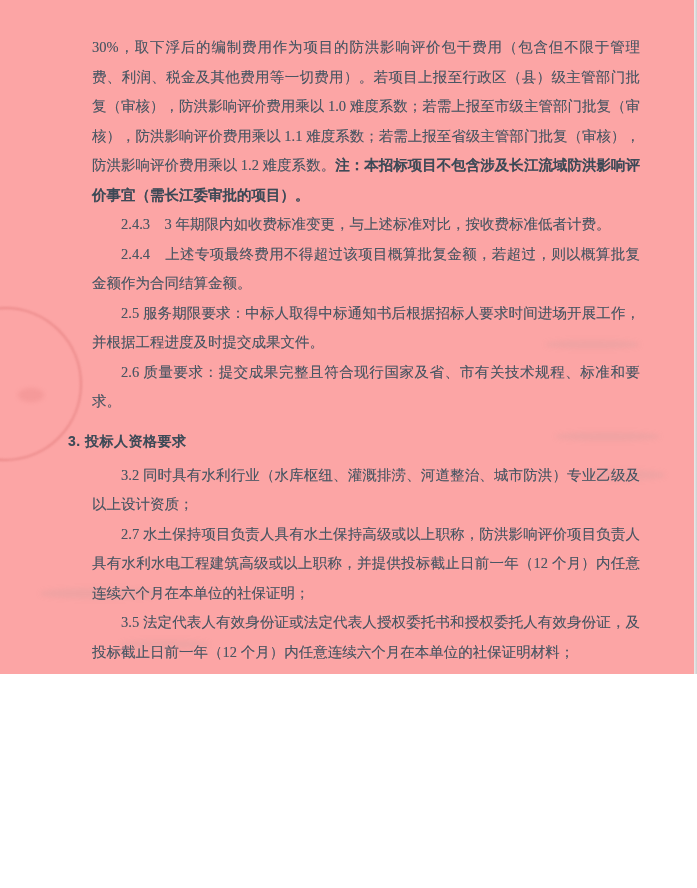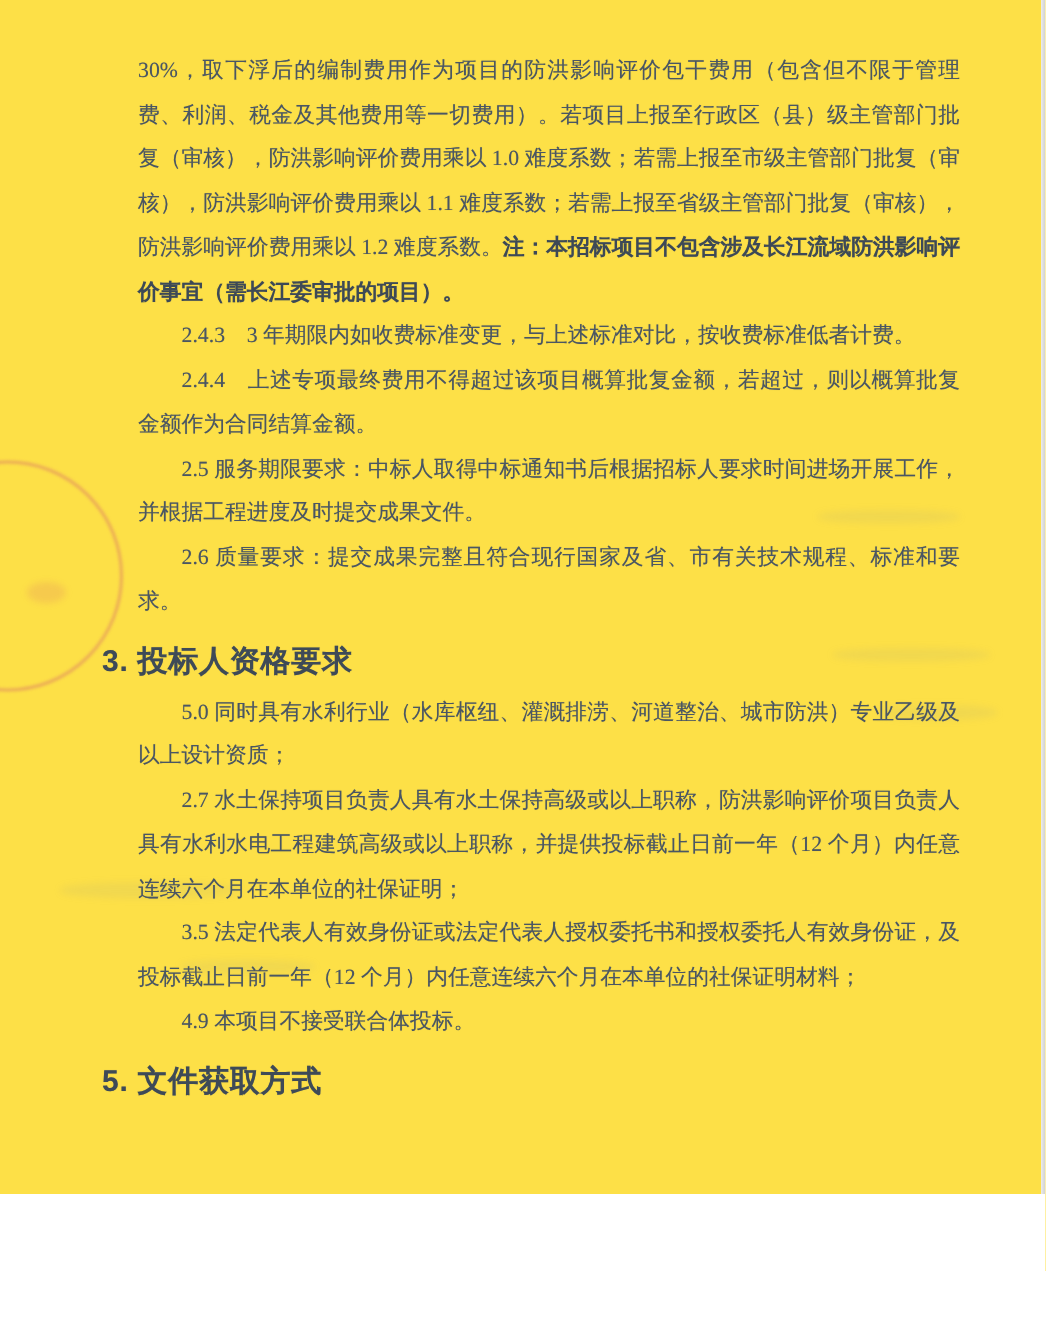--- a/index.html
+++ b/index.html
@@ -3,22 +3,22 @@
 <meta charset="utf-8">
 <style>
   html, body {
     margin: 0;
     padding: 0;
     background: #ffffff;
   }
   .page {
     position: relative;
     width: 697px;
-    height: 796px;
-    background: #fde047;
+    height: 674px;
+    background: #fca5a5;
     overflow: hidden;
     font-family: "Liberation Serif", "DejaVu Serif", serif;
   }
   
   .edge-line {
     position: absolute;
     top: 0;
     right: 0;
     width: 3px;
     height: 100%;
@@ -78,21 +78,21 @@
   }
   .para.no-indent {
     text-indent: 0;
   }
   .bold-note {
     font-weight: bold;
     color: #3d4956;
   }
   .heading {
     margin: 9px 0 5px 0;
-    font-size: 20px;
+    font-size: 14px;
     font-weight: bold;
     color: #3e4a57;
     letter-spacing: 0.5px;
     text-indent: 0;
     line-height: 30px;
     font-family: "Liberation Sans", "DejaVu Sans", sans-serif;
   }
 </style>
 </head>
 <body>
@@ -111,21 +111,21 @@
 
     <p class="para no-indent"><span>30%，取下浮后的编制费用作为项目的防洪影响评价包干费用（包含但不限于管理费、利润、税金及其他费用等一切费用）。若项目上报至行政区（县）级主管部门批复（审核），防洪影响评价费用乘以 1.0 难度系数；若需上报至市级主管部门批复（审核），防洪影响评价费用乘以 1.1 难度系数；若需上报至省级主管部门批复（审核），防洪影响评价费用乘以 1.2 难度系数。</span><span class="bold-note">注：本招标项目不包含涉及长江流域防洪影响评价事宜（需长江委审批的项目）。</span></p>
 
     <p class="para">2.4.3　3 年期限内如收费标准变更，与上述标准对比，按收费标准低者计费。</p>
     <p class="para">2.4.4　上述专项最终费用不得超过该项目概算批复金额，若超过，则以概算批复金额作为合同结算金额。</p>
     <p class="para">2.5 服务期限要求：中标人取得中标通知书后根据招标人要求时间进场开展工作，并根据工程进度及时提交成果文件。</p>
     <p class="para">2.6 质量要求：提交成果完整且符合现行国家及省、市有关技术规程、标准和要求。</p>
 
     <h3 class="heading">3. 投标人资格要求</h3>
 
-    <p class="para">5.0 同时具有水利行业（水库枢纽、灌溉排涝、河道整治、城市防洪）专业乙级及以上设计资质；</p>
+    <p class="para">3.2 同时具有水利行业（水库枢纽、灌溉排涝、河道整治、城市防洪）专业乙级及以上设计资质；</p>
     <p class="para">2.7 水土保持项目负责人具有水土保持高级或以上职称，防洪影响评价项目负责人具有水利水电工程建筑高级或以上职称，并提供投标截止日前一年（12 个月）内任意连续六个月在本单位的社保证明；</p>
     <p class="para">3.5 法定代表人有效身份证或法定代表人授权委托书和授权委托人有效身份证，及投标截止日前一年（12 个月）内任意连续六个月在本单位的社保证明材料；</p>
     <p class="para">4.9 本项目不接受联合体投标。</p>
 
     <h3 class="heading">5. 文件获取方式</h3>
 
   </div>
 
   <div class="edge-line"></div>
 

